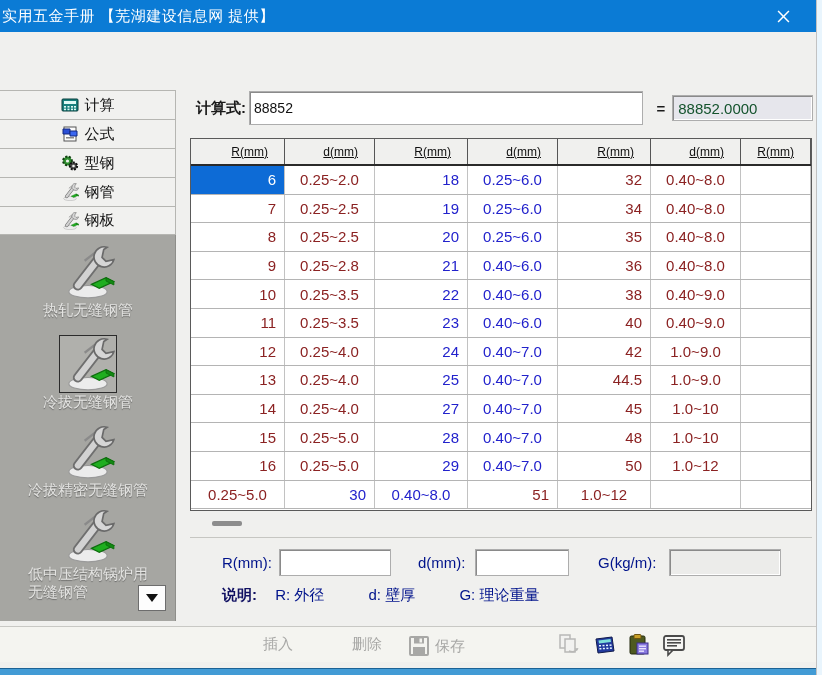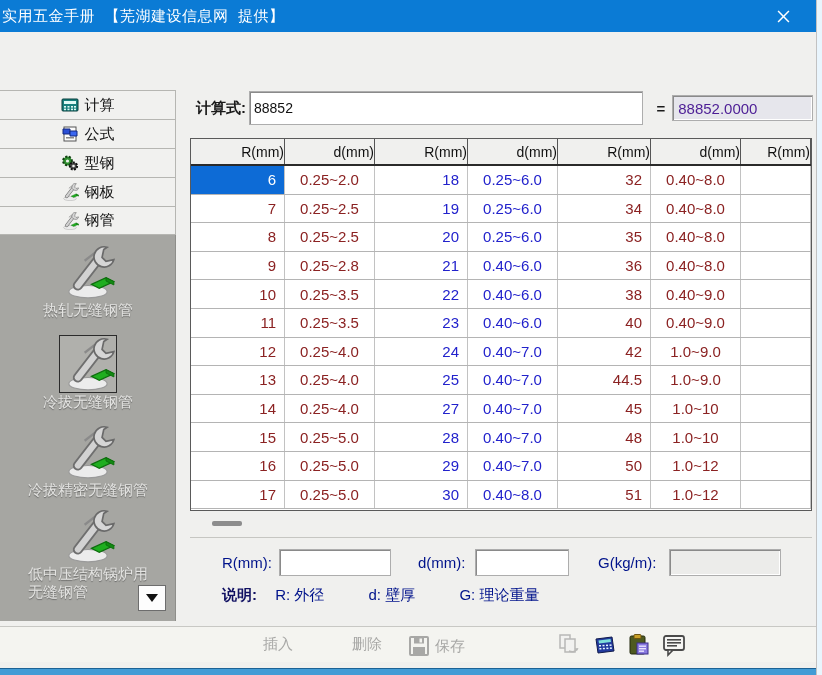--- a/index.html
+++ b/index.html
@@ -5,21 +5,21 @@
   * { margin:0; padding:0; box-sizing:border-box; }
   html,body { width:822px; height:675px; overflow:hidden; }
   body { font-family:"Liberation Sans","DejaVu Sans",sans-serif; background:#d6ebfa; position:relative; }
 
   .window { position:absolute; left:0; top:0; width:816px; height:669px; background:#f0f0ee; }
   .right-edge { position:absolute; top:0; right:0; width:6px; height:675px; background:#e9f5fd; border-left:1px solid #c2c2c2; }
   .bottom-edge { position:absolute; left:0; bottom:0; width:816px; height:7px; background:#429bd5; border-top:1px solid #1c6295; }
 
   
   .titlebar { position:absolute; left:0; top:0; width:816px; height:32px; background:#0b7bd5; color:#fff; display:flex; align-items:center; }
-  .titlebar .title { font-size:15px; margin-left:2px; letter-spacing:.5px; white-space:nowrap; overflow:hidden;font-family:Liberation Mono, monospace; }
+  .titlebar .title { font-size:15px; margin-left:2px; letter-spacing:.5px; white-space:nowrap; overflow:hidden; }
   .close-btn { position:absolute; right:10px; top:0; width:46px; height:32px; display:flex; align-items:center; justify-content:center; }
   .close-btn svg { width:13px; height:13px; }
 
   
   .navbar { position:absolute; left:0; top:90px; width:176px; }
   .nav-btn { height:29px; background:#f1f1ef; border-top:1px solid #b6b6b2; border-right:1px solid #b6b6b2; display:flex; align-items:center; justify-content:center; gap:6px; font-size:15px; color:#111; cursor:default; }
   .nav-btn:last-child { border-bottom:1px solid #b6b6b2; }
   .nav-btn .ic { width:18px; height:18px; display:inline-flex; }
 
   
@@ -29,26 +29,26 @@
   .pipe-icon.sel { border:1px solid #2b2b2b; background:#b0b0ac; }
   .pipe-label { font-size:15px; color:#e4e4e2; text-shadow:0 1px 1px rgba(60,60,60,.6); line-height:18px; }
   .drop-btn { position:absolute; left:138px; top:350px; width:28px; height:26px; background:#fdfdfd; border:1px solid #6d6d6d; display:flex; align-items:center; justify-content:center; }
   .drop-btn .tri { width:0; height:0; border-left:6px solid transparent; border-right:6px solid transparent; border-top:8px solid #111; }
 
   
   .calc-row { position:absolute; left:196px; top:95px; width:616px; height:26px; display:flex; align-items:center; }
   .calc-label { font-size:15px; font-weight:bold; color:#1a1a1a; margin-right:4px; white-space:nowrap; }
   .calc-input { width:396px; height:32px; border:none; outline:none; background:#fff; box-shadow:inset 1px 1px 0 #8a8a8a, inset -1px -1px 0 #ffffff, 0 0 0 1px #adadad; font-size:14px; padding:0 4px; color:#111; font-family:inherit; }
   .equals { font-size:15px; font-weight:bold; color:#1a1a1a; margin:0 8px 0 14px; }
-  .calc-result { width:140px; height:24px; background:#e6e6ec; box-shadow:inset 1px 1px 0 #8a8a8a, inset -1px -1px 0 #ffffff, 0 0 0 1px #adadad; font-size:15px; color:#4c1d95; display:flex; align-items:center; padding:0 5px; }
+  .calc-result { width:140px; height:24px; background:#e6e6ec; box-shadow:inset 1px 1px 0 #8a8a8a, inset -1px -1px 0 #ffffff, 0 0 0 1px #adadad; font-size:15px; color:#14532d; display:flex; align-items:center; padding:0 5px; }
 
   
   .grid { position:absolute; left:190px; top:138px; width:622px; height:373px; background:#fff; border:1px solid #5a5a5a; overflow:hidden; }
   .grid-hdr { display:grid; grid-template-columns:94px 90px 93px 90px 93px 90px 70px; height:27px; background:#f0f0ee; border-bottom:2px solid #2a2a2a; }
-  .grid-hdr .hc { font-size:14px; color:#101010; display:flex; align-items:center; justify-content:flex-end; padding-right:0; border-right:1px solid #555; overflow:hidden; white-space:nowrap; }
+  .grid-hdr .hc { font-size:12px; color:#101010; display:flex; align-items:center; justify-content:flex-end; padding-right:16px; border-right:1px solid #555; overflow:hidden; white-space:nowrap;text-decoration:underline; }
   .grid-row { display:grid; grid-template-columns:94px 90px 93px 90px 93px 90px 70px; height:28.6px; border-bottom:1px solid #b4b4b4; }
   .cell { font-size:15px; display:flex; align-items:center; border-right:1px solid #c2c2c2; overflow:hidden; white-space:nowrap; }
   .cell.r { justify-content:flex-end; padding-right:8px; }
   .cell.d { justify-content:center; }
   .pairA { color:#8b2222; }
   .pairB { color:#2222cc; }
   .cell.selected { background:#0d6bd6; color:#fff; }
 
   
   .hscroll { position:absolute; left:190px; top:516px; width:622px; height:14px; }
@@ -190,29 +190,29 @@
           </svg>
         </span>
       <span>型钢</span>
     </div>
     <div class="nav-btn">
       <span class="ic">
           <svg width="18" height="18" viewBox="0 0 48 48">
             <use href="#wrench"></use>
           </svg>
         </span>
-      <span>钢板</span>
+      <span>钢管</span>
     </div>
     <div class="nav-btn">
       <span class="ic">
           <svg width="18" height="18" viewBox="0 0 48 48">
             <use href="#wrench"></use>
           </svg>
         </span>
-      <span>钢管</span>
+      <span>钢板</span>
     </div>
   </div>
 
   <div class="toolpanel">
     <div class="pipe-item" style="top:8px;">
       <div class="pipe-icon">
           <svg width="54" height="54" viewBox="0 0 48 48">
             <use href="#wrench"></use>
           </svg>
         </div>
@@ -359,21 +359,20 @@
         <div class="grid-row">
           <div class="cell r pairA">16</div>
           <div class="cell d pairA">0.25~5.0</div>
           <div class="cell r pairB">29</div>
           <div class="cell d pairB">0.40~7.0</div>
           <div class="cell r pairA">50</div>
           <div class="cell d pairA">1.0~12</div>
           <div class="cell"></div>
         </div>
         <div class="grid-row">
-          <div class="cell r pairA">17</div>
           <div class="cell d pairA">0.25~5.0</div>
           <div class="cell r pairB">30</div>
           <div class="cell d pairB">0.40~8.0</div>
           <div class="cell r pairA">51</div>
           <div class="cell d pairA">1.0~12</div>
           <div class="cell"></div>
         </div>
       </div>
   </div>
 

